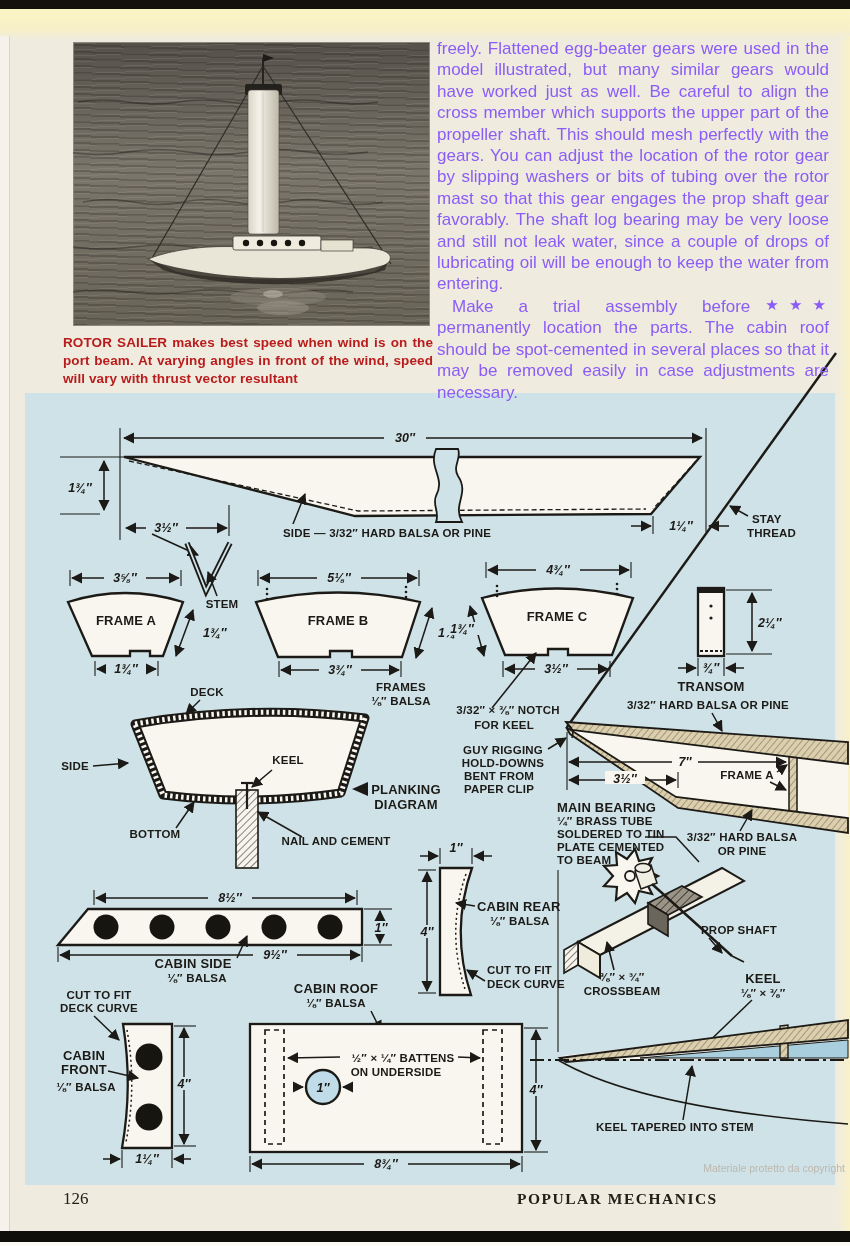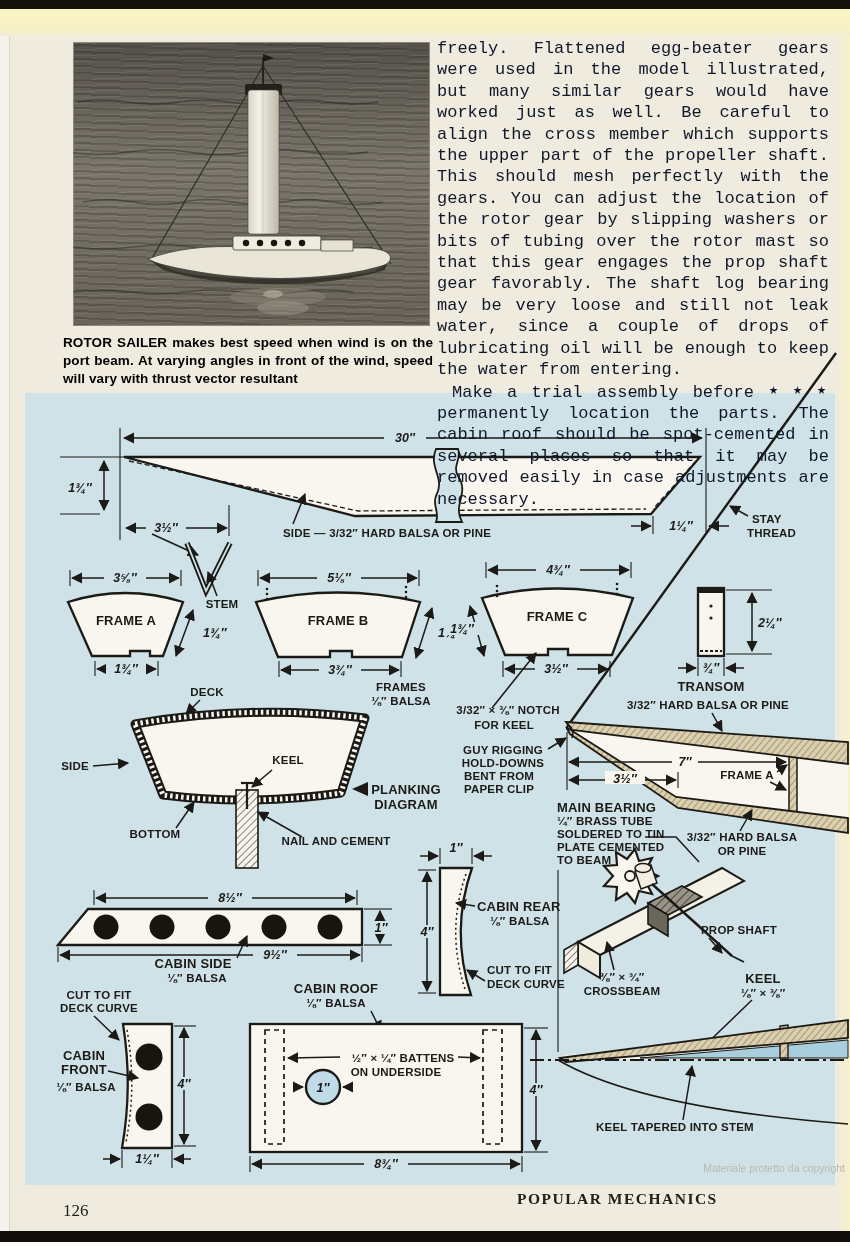--- a/index.html
+++ b/index.html
@@ -15,33 +15,33 @@
 
   .photo{position:absolute;left:73px;top:42px;width:357px;height:284px;
     background:
       repeating-linear-gradient(2deg, rgba(25,23,19,.22) 0 2px, rgba(0,0,0,0) 2px 7px),
       repeating-linear-gradient(-2deg, rgba(215,210,195,.10) 0 1px, rgba(0,0,0,0) 1px 6px),
       linear-gradient(#55514a,#7b766b 45%,#696458);
     box-shadow:0 0 0 1px #8c887c inset;}
   .photo svg{position:absolute;left:0;top:0;}
 
   .caption{position:absolute;left:63px;top:334px;width:370px;
-    font-size:13.5px;line-height:1.33;font-weight:bold;color:#000000;text-align:justify;letter-spacing:.1px;}
+    font-size:13.5px;line-height:1.33;font-weight:bold;color:#b91c1c;text-align:justify;letter-spacing:.1px;}
   .caption strong{padding-right:5px;}
 
-  .column{position:absolute;left:437px;top:38px;width:392px;color:#0f172a;
-    font-family:Liberation Mono, monospace;font-size:17px;line-height:1.26;text-align:justify;}
+  .column{position:absolute;left:437px;top:38px;width:392px;color:#8b5cf6;
+    font-family:Liberation Sans, sans-serif;font-size:17px;line-height:1.26;text-align:justify;}
   .column p{margin:0;}
   .column p.p2{text-indent:15px;margin-top:1px;}
   .stars{float:right;letter-spacing:3px;font-size:15px;}
 
   .diagram{position:absolute;left:0;top:0;}
 
   .footer-num{position:absolute;left:63px;top:1189px;font-family:"Liberation Serif",serif;
-    font-size:17px;color:#23201a;margin-top:12px;}
+    font-size:17px;color:#23201a;}
   .footer-mag{position:absolute;left:517px;top:1190px;width:280px;text-align:left;
     font-family:"Liberation Serif",serif;font-weight:bold;font-size:15.5px;letter-spacing:1.5px;color:#23201a;}
   .watermark{position:absolute;right:5px;top:1162px;font-size:10.5px;color:#bcb8ae;}
 
   
   .ln{stroke:#1c1a16;stroke-width:1.5;fill:none;}
   .thin{stroke-width:1.1;}
   .thick{stroke-width:2.4;}
   .dash{stroke-dasharray:5 3;stroke-width:1.3;}
   .piece{fill:#f8f6ee;stroke:#1c1a16;stroke-width:2.3;}

